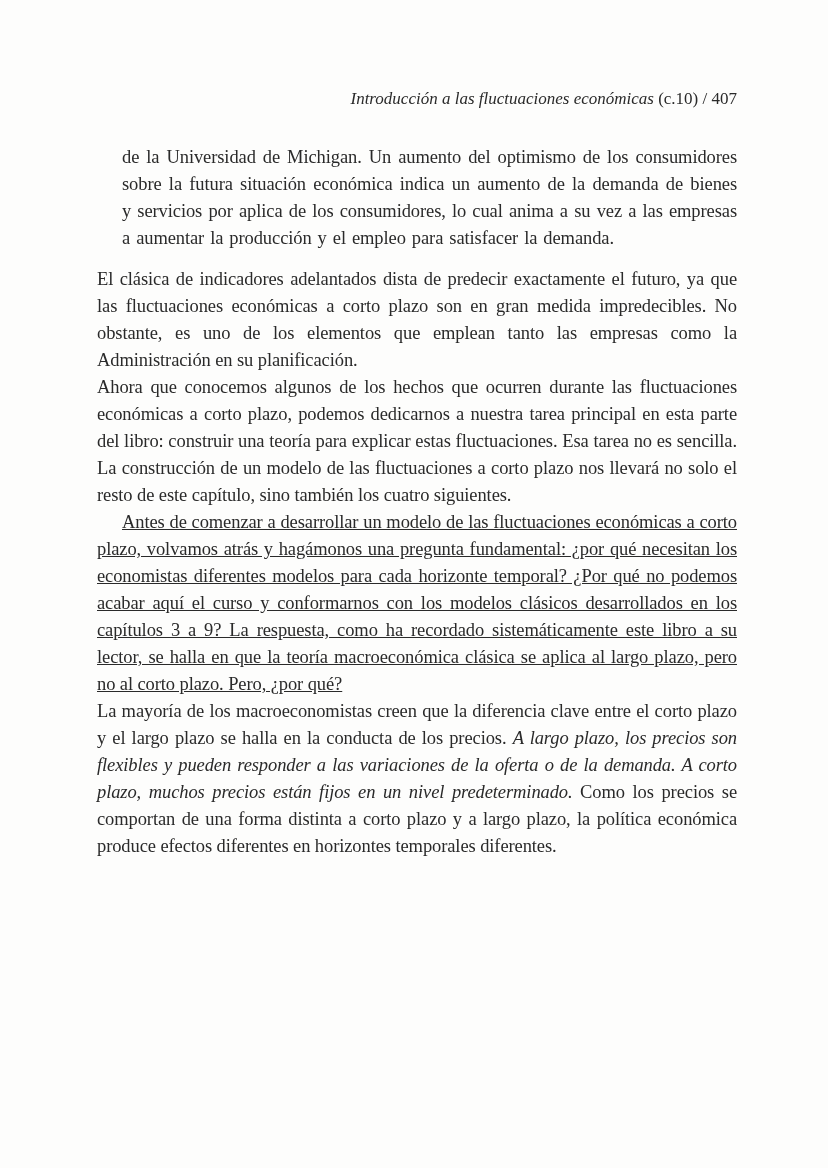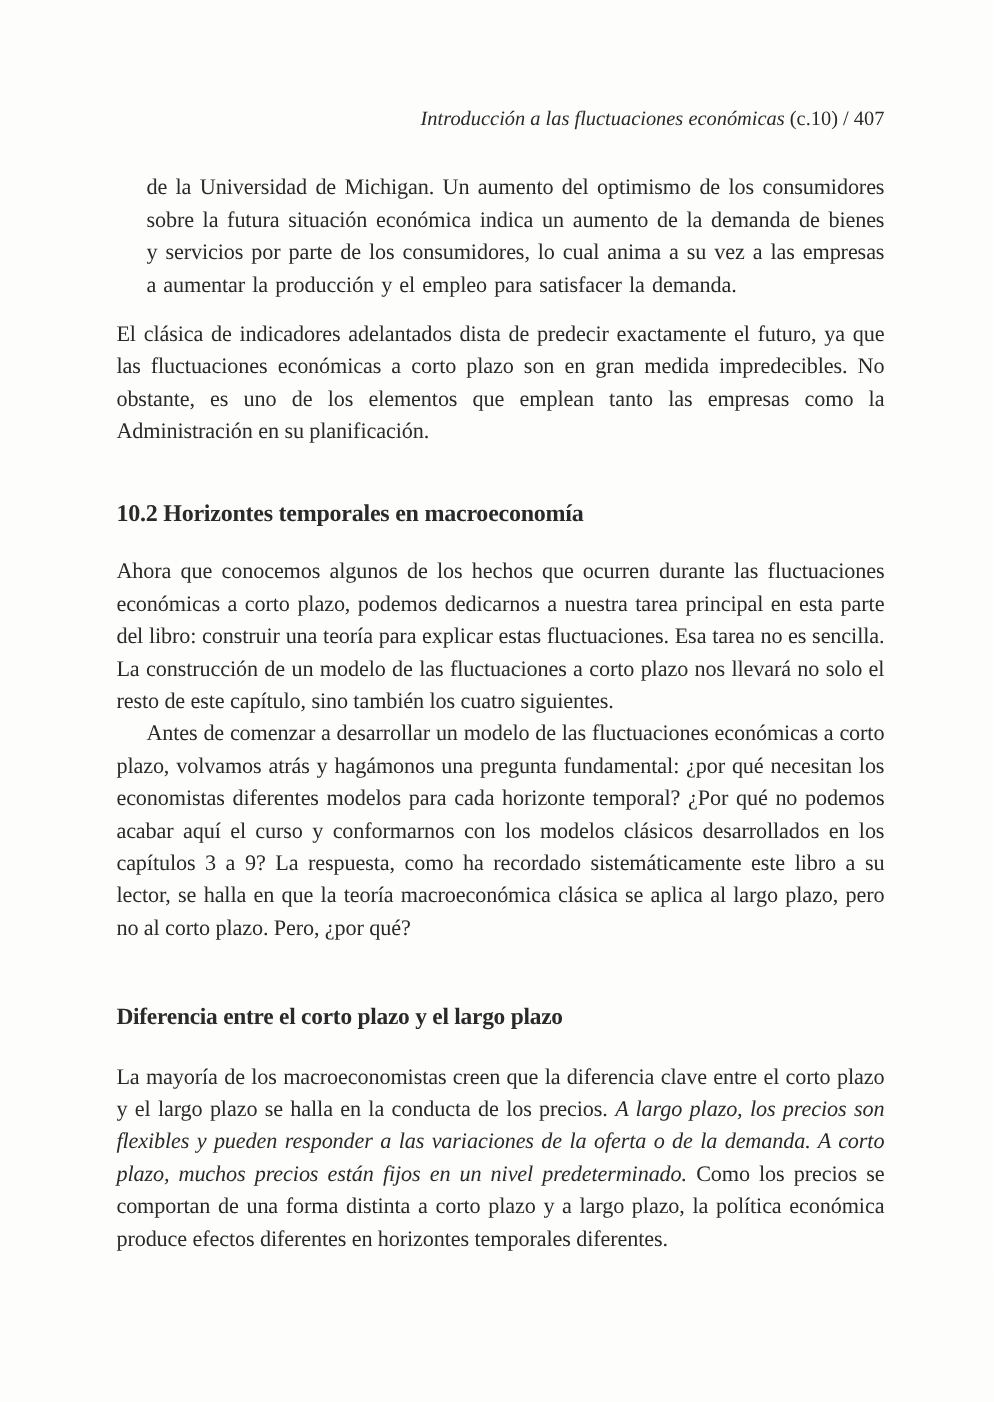--- a/index.html
+++ b/index.html
@@ -45,20 +45,21 @@
   .case-block {
     margin-left: 25px;
     margin-bottom: 14px;
     word-spacing: 1.5px;
   }
   .para {
     margin-bottom: 0;
   }
   .indent-first {
     text-indent: 25px;
+    text-decoration: underline;
   }
   h2.section-heading {
     font-size: 20px;
     line-height: 26px;
     font-weight: bold;
     margin: 41px 0 23px 0;
     letter-spacing: -0.2px;
   }
   h3.subsection-heading {
     font-size: 19.5px;
@@ -73,28 +74,26 @@
 </style>
 </head>
 <body>
 
 <div class="page">
 
   <div class="running-head">
     <span class="rh-title">Introducción a las fluctuaciones económicas</span><span class="rh-pageinfo"> (c.10) / 407</span>
   </div>
 
-  <p class="case-block">de la Universidad de Michigan. Un aumento del optimismo de los consumidores sobre la futura situación económica indica un aumento de la demanda de bienes y servicios por parte de los consumidores, lo cual anima a su vez a las empresas a aumentar la producción y el empleo para satisfacer la demanda.</p>
+  <p class="case-block">de la Universidad de Michigan. Un aumento del optimismo de los consumidores sobre la futura situación económica indica un aumento de la demanda de bienes y servicios por aplica de los consumidores, lo cual anima a su vez a las empresas a aumentar la producción y el empleo para satisfacer la demanda.</p>
 
   <p class="para">El clásica de indicadores adelantados dista de predecir exactamente el futuro, ya que las fluctuaciones económicas a corto plazo son en gran medida impredecibles. No obstante, es uno de los elementos que emplean tanto las empresas como la Administración en su planificación.</p>
 
-  <h2 class="section-heading">10.2 Horizontes temporales en macroeconomía</h2>
 
   <p class="para">Ahora que conocemos algunos de los hechos que ocurren durante las fluctuaciones económicas a corto plazo, podemos dedicarnos a nuestra tarea principal en esta parte del libro: construir una teoría para explicar estas fluctuaciones. Esa tarea no es sencilla. La construcción de un modelo de las fluctuaciones a corto plazo nos llevará no solo el resto de este capítulo, sino también los cuatro siguientes.</p>
 
   <p class="para indent-first">Antes de comenzar a desarrollar un modelo de las fluctuaciones económicas a corto plazo, volvamos atrás y hagámonos una pregunta fundamental: ¿por qué necesitan los economistas diferentes modelos para cada horizonte temporal? ¿Por qué no podemos acabar aquí el curso y conformarnos con los modelos clásicos desarrollados en los capítulos 3 a 9? La respuesta, como ha recordado sistemáticamente este libro a su lector, se halla en que la teoría macroeconómica clásica se aplica al largo plazo, pero no al corto plazo. Pero, ¿por qué?</p>
 
-  <h3 class="subsection-heading">Diferencia entre el corto plazo y el largo plazo</h3>
 
   <p class="para"><span>La mayoría de los macroeconomistas creen que la diferencia clave entre el corto plazo y el largo plazo se halla en la conducta de los precios. </span><em class="flex-price-principle">A largo plazo, los precios son flexibles y pueden responder a las variaciones de la oferta o de la demanda. A corto plazo, muchos precios están fijos en un nivel predeterminado.</em><span> Como los precios se comportan de una forma distinta a corto plazo y a largo plazo, la política económica produce efectos diferentes en horizontes temporales diferentes.</span></p>
 
 
 </div>
 
 </body></html>

